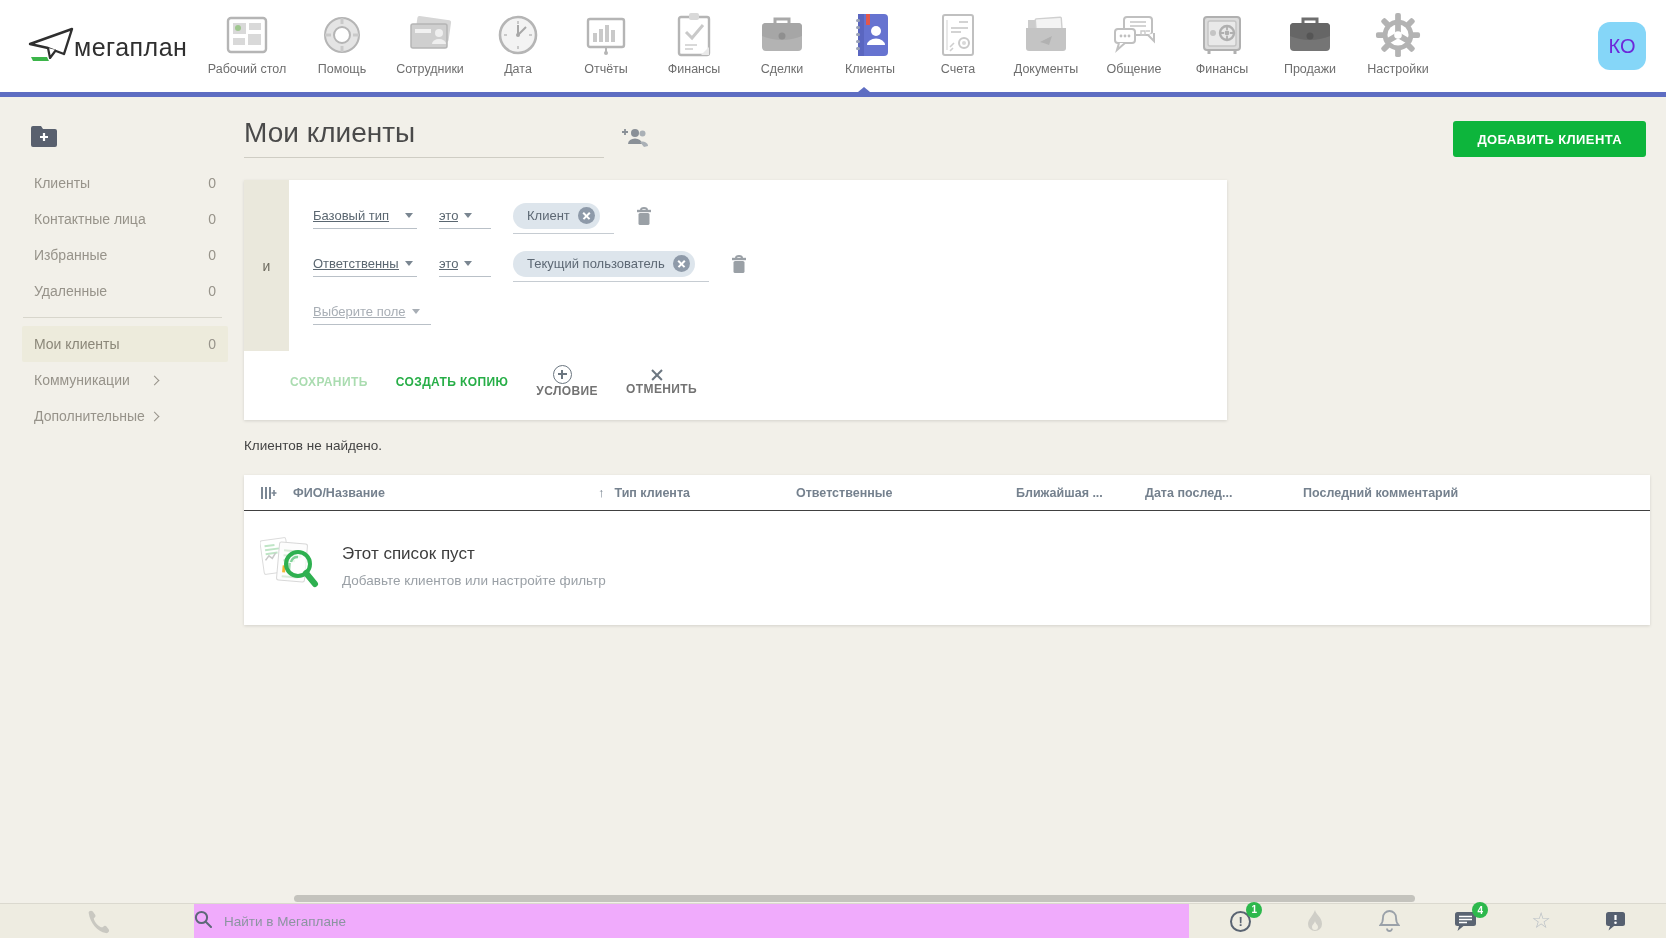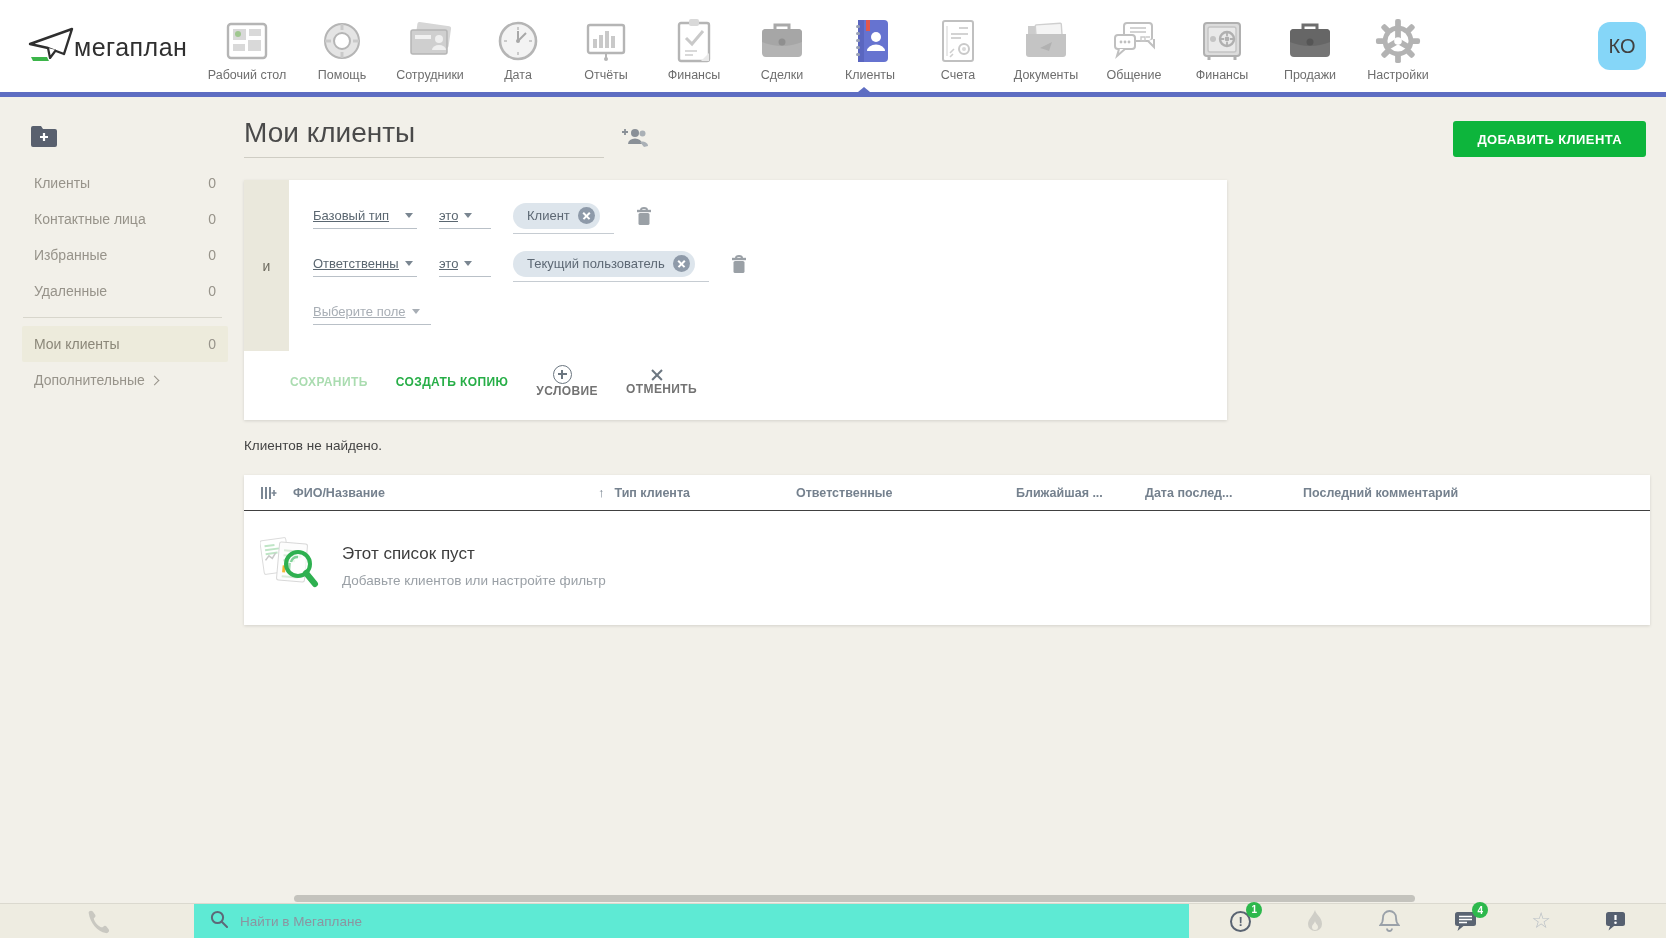--- a/index.html
+++ b/index.html
@@ -6,26 +6,26 @@
   html,body { width:1666px; height:938px; overflow:hidden;
     font-family:"Liberation Sans","DejaVu Sans",sans-serif; background:#f2f0e9; }
   .stage { position:relative; width:1666px; height:938px; }
 
   
   .header { position:absolute; left:0; top:0; width:1666px; height:92px; background:#ffffff; }
   .logo { position:absolute; left:26px; top:24px; display:flex; align-items:center; cursor:pointer; }
   .logo-text { font-size:25px; color:#2f2f2f; letter-spacing:.5px; margin-left:-14px; }
   .nav { position:absolute; left:196px; top:10px; display:flex; }
   .nav-item { width:88px; height:78px; display:flex; flex-direction:column; align-items:center;
-    justify-content:center; cursor:pointer; }
+    justify-content:flex-start; cursor:pointer; }
   .nav-item:first-child { width:102px; }
   .nav-ico { height:50px; display:flex; align-items:center; justify-content:center; }
   .nav-label { font-size:12.5px; color:#6e6e6e; margin-top:2px; white-space:nowrap; }
   .avatar { position:absolute; right:20px; top:22px; width:48px; height:48px; border-radius:12px;
-    background:#85d6f8; color:#404040; font-size:20px; display:flex; align-items:center;
+    background:#85d6f8; color:#6d28d9; font-size:20px; display:flex; align-items:center;
     justify-content:center; cursor:pointer; }
   .bluebar { position:absolute; left:0; top:92px; width:1666px; height:5px; background:#5e6dc2; }
   .bluebar .notch { position:absolute; left:858px; top:-5px; width:0; height:0;
     border-left:6px solid transparent; border-right:6px solid transparent; border-bottom:5px solid #5e6dc2; }
 
   
   .sidebar { position:absolute; left:0; top:97px; width:244px; bottom:35px; }
   .folder-add { position:absolute; left:30px; top:28px; width:28px; height:22px; cursor:pointer; }
   .side-list { position:absolute; left:0; top:68px; width:244px; }
   .side-item { height:36px; margin:0 16px 0 22px; padding:0 12px; display:flex; align-items:center;
@@ -108,22 +108,22 @@
   .empty-texts { margin-left:22px; }
   .empty-title { font-size:17px; color:#3d3d3d; }
   .empty-sub { font-size:13.5px; color:#9aa0a6; margin-top:9px; }
 
   
   .hthumb { position:absolute; left:294px; bottom:36px; width:1121px; height:7px; border-radius:3.5px;
     background:#c4c3bd; cursor:grab; }
   .bottombar { position:absolute; left:0; bottom:0; width:1666px; height:35px; background:#eeece1;
     border-top:1px solid #dbd9cf; }
   .phone-btn { position:absolute; left:84px; top:4px; cursor:pointer; }
-  .searchbox { position:absolute; left:194px; top:0; width:995px; height:34px; background:#5eead4;
-    display:flex; align-items:center; padding-left:16px; }
+  .searchbox { position:absolute; left:194px; top:0; width:995px; height:34px; background:#f0abfc;
+    display:flex; align-items:center; }
   .search-input { border:none; outline:none; flex:1; font-size:13.5px; color:#3c4650; margin-left:12px;
     font-family:"Liberation Sans","DejaVu Sans",sans-serif; background:transparent; }
   .search-input::placeholder { color:#8b94a0; }
   .bb-icons { position:absolute; right:40px; top:0; height:34px; display:flex; align-items:center; }
   .bb-item { position:relative; margin-left:54px; cursor:pointer; display:flex; align-items:center; }
   .badge { position:absolute; top:-9px; right:-11px; min-width:16px; height:16px; border-radius:8px;
     background:#2db84c; color:#ffffff; font-size:10px; font-weight:bold; display:flex;
     align-items:center; justify-content:center; padding:0 3px; }
   .warn-circ { width:21px; height:21px; border:2px solid #5a6472; border-radius:50%;
     display:flex; align-items:center; justify-content:center; color:#5a6472; font-size:13px; font-weight:bold; }
@@ -367,20 +367,24 @@
       <div class="side-item">
         <span>Удаленные</span>
         <span class="cnt">0</span>
       </div>
       <div class="side-div"></div>
       <div class="side-item active">
         <span>Мои клиенты</span>
         <span class="cnt">0</span>
       </div>
       <div class="side-item">
+        <span>Коммуникации</span>
+        <span class="chev"></span>
+      </div>
+      <div class="side-item">
         <span>Дополнительные</span>
         <span class="chev"></span>
       </div>
     </div>
   </div>
 
   <div class="main">
 
     <div class="title-row">
       <input class="title-input" value="Мои клиенты" style="">

